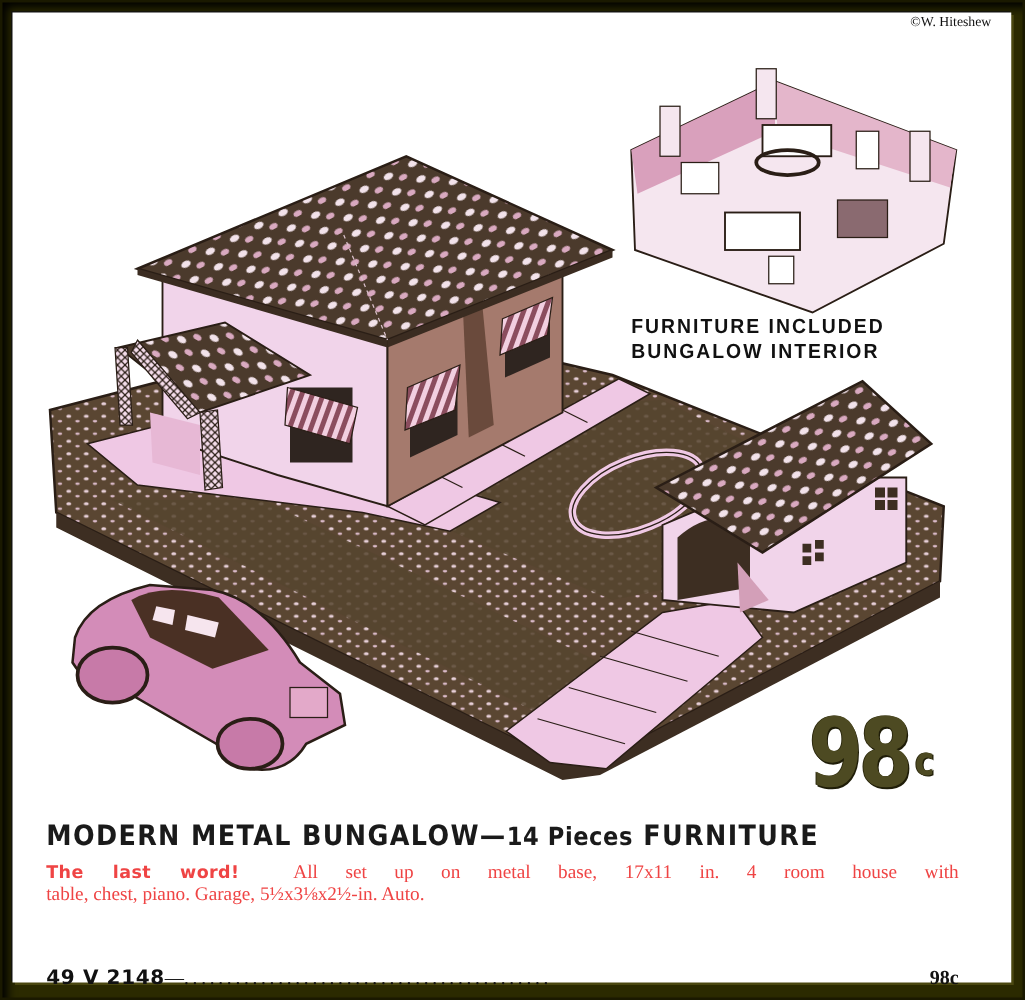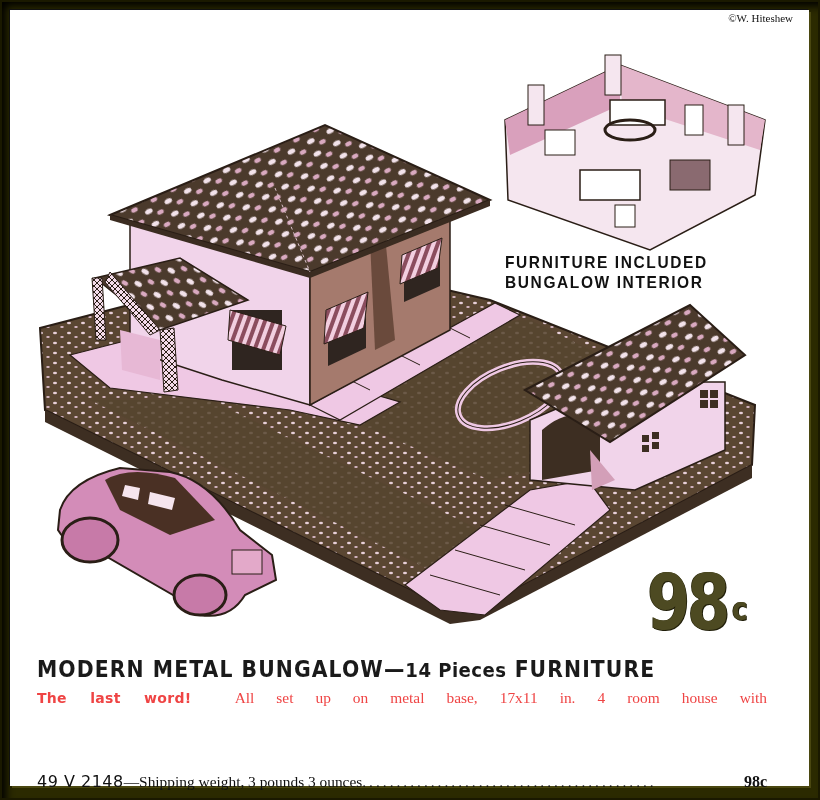--- a/index.html
+++ b/index.html
@@ -21,21 +21,21 @@
   .headline{position:absolute;left:27px;top:646px;font-family:"DejaVu Sans","Liberation Sans",sans-serif;font-weight:bold;
     font-size:22.5px;color:#1a1a1a;letter-spacing:1.2px;white-space:nowrap;transform:scaleX(0.905);transform-origin:left top;}
   .headline .mid{font-size:20px;letter-spacing:0.5px;}
   .body{position:absolute;left:27px;top:679px;width:730px;font-family:"Liberation Serif","DejaVu Serif",serif;
     font-size:15.4px;line-height:17px;color:#ef4444;}
   .body .line{white-space:nowrap;display:block;text-align:justify;text-align-last:justify;}
   .body .line.last{text-align-last:left;}
   .body .lead{font-family:"DejaVu Sans","Liberation Sans",sans-serif;font-weight:bold;font-size:14px;letter-spacing:0.3px;}
   .order{position:absolute;left:27px;top:762px;width:730px;font-family:"Liberation Serif","DejaVu Serif",serif;
     font-size:15.4px;color:#111;white-space:nowrap;display:flex;align-items:baseline;}
-  .order .num{font-family:"DejaVu Sans","Liberation Sans",sans-serif;font-weight:normal;font-size:16px;letter-spacing:0.5px;}
+  .order .num{font-family:"DejaVu Sans","Liberation Sans",sans-serif;font-weight:bold;font-size:16px;letter-spacing:0.5px;}
   .order .dots{flex:1;overflow:hidden;letter-spacing:3px;}
   .order .pr{font-family:Liberation Serif, serif;font-weight:bold;font-size:16px;}
 </style>
 </head>
 <body>
 
 <div class="frame"></div>
 
 <div class="page">
 
@@ -165,23 +165,23 @@
     <div>FURNITURE  INCLUDED</div>
     <div>BUNGALOW INTERIOR</div>
   </div>
 
   <div class="price-big"><span>98</span><span class="cent">c</span></div>
 
   <div class="headline"><span>MODERN METAL BUNGALOW</span><span>—</span><span class="mid">14 Pieces</span> <span>FURNITURE</span></div>
 
   <div class="body">
     <span class="line"><span class="lead">The last word!</span>&nbsp; <span>All set up on metal base, 17x11 in.  4 room house with</span></span>
+    <span class="line last">table, chest, piano.  Garage, 5½x3⅛x2½-in.  Auto.</span>
   </div>
 
   <div class="order">
     <span class="num">49 V 2148</span>
     <span>—</span>
-    <span>Shipping weight, 3 pounds 3 ounces</span>
     <span class="dots">...........................................</span>
     <span class="pr">98c</span>
   </div>
 
 </div>
 
 </body></html>

